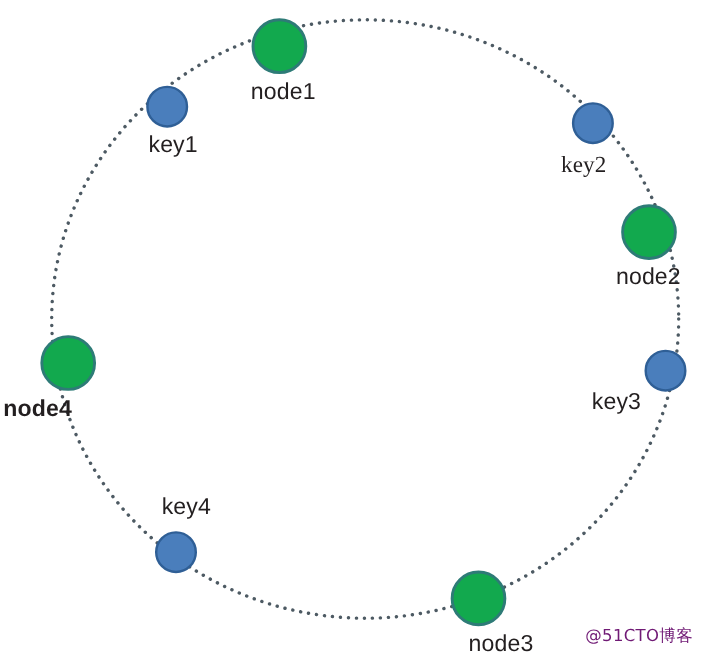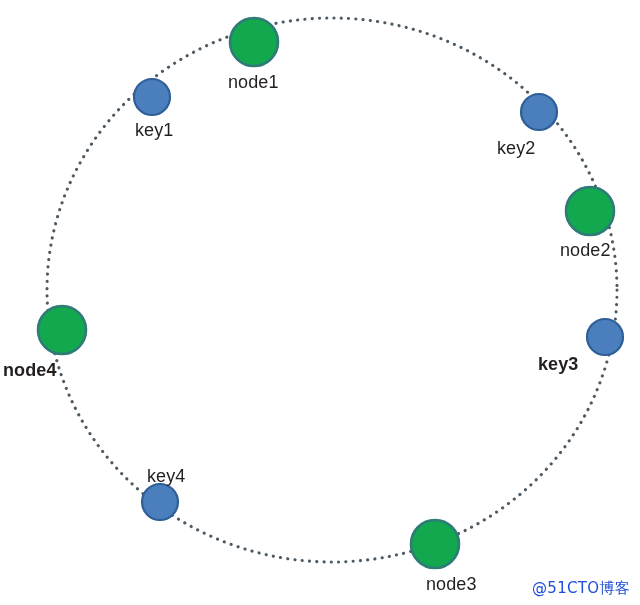--- a/index.html
+++ b/index.html
@@ -35,31 +35,31 @@
     stroke-width: 2.6;
   }
   .key-circle {
     fill: #4a7ebc;
     stroke: #2f5f96;
     stroke-width: 2.2;
   }
   .point-label {
     position: absolute;
     color: #231f20;
-    font-size: 18px;
+    font-size: 21px;
     font-family: "Liberation Sans", "DejaVu Sans", sans-serif;
     line-height: 1;
     white-space: nowrap;
     letter-spacing: 0.1px;
   }
   .watermark {
     position: absolute;
     right: 10px;
-    bottom: 7px;
-    color: #1d4ed8;
+    bottom: 17px;
+    color: #701a75;
     font-size: 15px;
     font-family: "DejaVu Sans", "Liberation Sans", sans-serif;
     white-space: nowrap;
     letter-spacing: 0.3px;
   }
 </style>
 </head>
 <body>
 
 <svg id="diagram-canvas" viewBox="0 0 640 605" xmlns="http://www.w3.org/2000/svg">
@@ -76,17 +76,17 @@
   <circle class="key-circle" cx="605" cy="337" r="18"></circle>
   <circle class="key-circle" cx="160" cy="502" r="18"></circle>
 </svg>
 
 <div class="point-label" style="left:228px; top:73px;">node1</div>
 <div class="point-label" style="left:560px; top:241px;">node2</div>
 <div class="point-label" style="left:426px; top:575px;">node3</div>
 <div class="point-label" style="left:3px;   top:361px;font-weight:bold;">node4</div>
 
 <div class="point-label" style="left:135px; top:121px;">key1</div>
-<div class="point-label" style="left:497px; top:139px;">key2</div>
-<div class="point-label" style="left:538px; top:355px;font-weight:bold;">key3</div>
-<div class="point-label" style="left:147px; top:467px;">key4</div>
+<div class="point-label" style="left:510px; top:139px;font-family:Liberation Serif, serif;">key2</div>
+<div class="point-label" style="left:538px; top:355px;">key3</div>
+<div class="point-label" style="left:147px; top:450px;">key4</div>
 
 <div class="watermark">@51CTO博客</div>
 
 </body></html>

